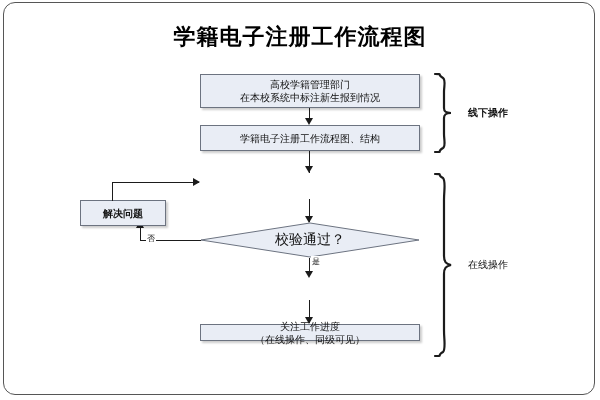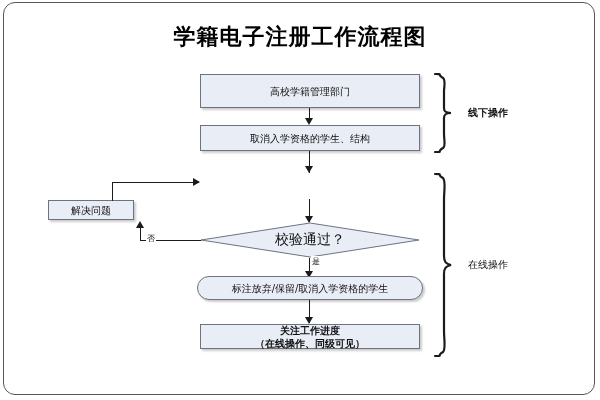--- a/index.html
+++ b/index.html
@@ -141,29 +141,30 @@
 <body>
 
 <div id="page">
   <div id="frame"></div>
 
   <div class="title">学籍电子注册工作流程图</div>
 
   <div class="node" style="left:200px; top:74px; width:220px; height:34px;">
     <div class="lines">
       <span class="l1">高校学籍管理部门</span>
+      <span class="l2">在本校系统中标注新生报到情况</span>
     </div>
   </div>
 
   <div class="conn v" style="left:309px; top:108px; height:14px;"></div>
   <div class="arrow-down" style="left:305px; top:118px;"></div>
 
   <div class="node" style="left:200px; top:125px; width:220px; height:26px;">
     <div class="lines">
-      <span class="l1">取消入学资格的学生、结构</span>
+      <span class="l1">学籍电子注册工作流程图、结构</span>
     </div>
   </div>
 
   <div class="conn v" style="left:309px; top:151px; height:22px;"></div>
   <div class="arrow-down" style="left:305px; top:166px;"></div>
 
 
   <div class="conn v" style="left:309px; top:199px; height:23px;"></div>
   <div class="arrow-down" style="left:305px; top:216px;"></div>
 
@@ -176,40 +177,35 @@
 
   <div class="conn v" style="left:309px; top:258px; height:18px;"></div>
   <div class="edge-label" style="left:311px; top:256px;">是</div>
   <div class="arrow-down" style="left:305px; top:271px;"></div>
 
   <div class="conn h" style="left:140px; top:240px; width:61px;"></div>
   <div class="conn v" style="left:140px; top:228px; height:13px;"></div>
   <div class="arrow-up" style="left:136px; top:221px;"></div>
   <div class="edge-label" style="left:146px; top:233px;">否</div>
 
-  <div class="node" style="left:48px; top:200px; width:86px; height:20px;">
+  <div class="node" style="left:80px; top:200px; width:86px; height:26px;font-weight:bold;">
     <div class="lines">
       <span class="l1">解决问题</span>
     </div>
   </div>
 
   <div class="conn v" style="left:112px; top:182px; height:19px;"></div>
   <div class="conn h" style="left:112px; top:182px; width:87px;"></div>
   <div class="arrow-right" style="left:193px; top:178px;"></div>
 
-  <div class="node rounded" style="left:197px; top:276px; width:226px; height:24px;">
-    <div class="lines">
-      <span class="l1">标注放弃/保留/取消入学资格的学生</span>
-    </div>
-  </div>
 
   <div class="conn v" style="left:309px; top:300px; height:23px;"></div>
   <div class="arrow-down" style="left:305px; top:317px;"></div>
 
-  <div class="node" style="left:200px; top:324px; width:220px; height:25px;font-weight:bold;">
+  <div class="node" style="left:200px; top:324px; width:220px; height:17px;">
     <div class="lines">
       <span class="l1">关注工作进度</span>
       <span class="l2">（在线操作、同级可见）</span>
     </div>
   </div>
 
   <div class="brace" style="left:432px; top:72px;">
     <svg width="22" height="82" viewBox="0 0 22 82">
       <path d="M3,2 C12,2 4,2 11,6 C14,8 12,14 12,20 L12,36 C12,40 14,41 19,41
                C14,41 12,42 12,46 L12,62 C12,68 14,74 11,76 C4,80 12,80 3,80" fill="none" stroke="#1b1b1b" stroke-width="2.2" stroke-linecap="round"></path>

